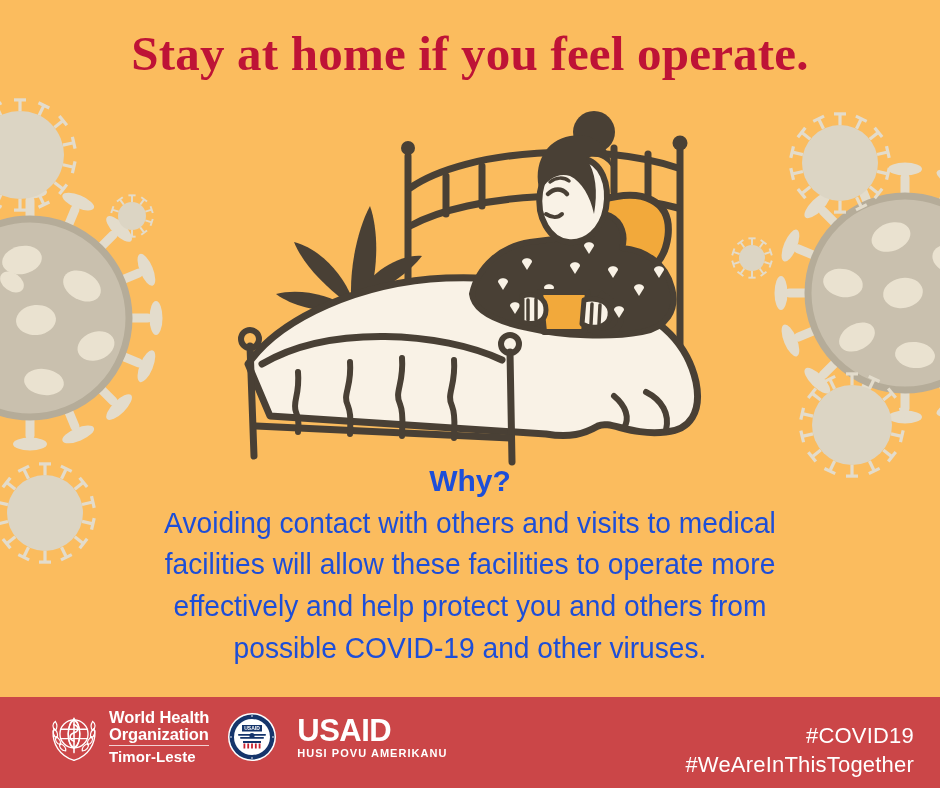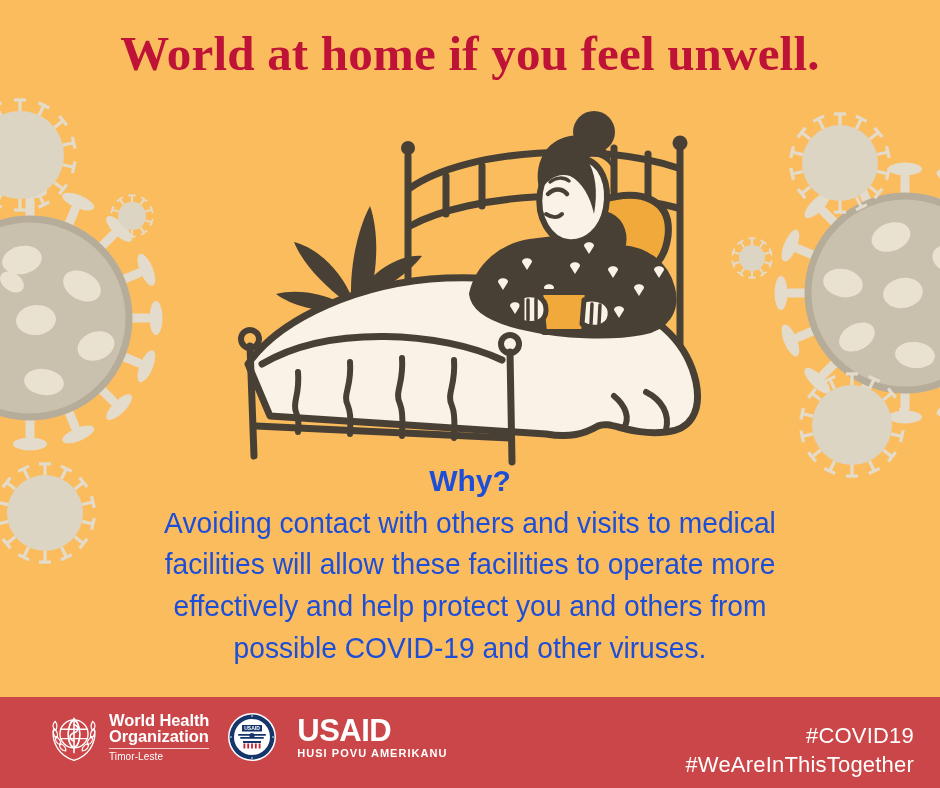--- a/index.html
+++ b/index.html
@@ -103,22 +103,22 @@
     letter-spacing: -0.1px;
   }
   .who-rule {
     width: 100%;
     height: 1px;
     background: rgba(255,255,255,0.75);
     margin: 3px 0 3px 0;
   }
   .who-words .w3 {
     display: block;
-    font-size: 10px;
-    font-weight: 400;
+    font-size: 15px;
+    font-weight: 700;
     letter-spacing: 0.1px;
   }
 
   .usaid-lockup { display: flex; align-items: center; gap: 20px; }
   .usaid-words { line-height: 1.0; color: #FFFFFF; }
   .usaid-words .u1 {
     display: block;
     font-size: 31px;
     font-weight: 700;
     letter-spacing: -0.5px;
@@ -336,21 +336,21 @@
         <use href="#spike-sm" transform="rotate(180) translate(0,13) scale(0.6)"></use>
         <use href="#spike-sm" transform="rotate(216) translate(0,13) scale(0.6)"></use>
         <use href="#spike-sm" transform="rotate(252) translate(0,13) scale(0.6)"></use>
         <use href="#spike-sm" transform="rotate(288) translate(0,13) scale(0.6)"></use>
         <use href="#spike-sm" transform="rotate(324) translate(0,13) scale(0.6)"></use>
       </g>
       <circle cx="0" cy="0" r="13" fill="#DCD5C4"></circle>
     </g>
   </svg>
 
-  <div id="headline">World at home if you feel unwell.</div>
+  <div id="headline">Stay at home if you feel operate.</div>
 
   <svg id="illustration" viewBox="0 0 520 372" xmlns="http://www.w3.org/2000/svg" aria-hidden="true">
     <g fill="none" stroke="#494035" stroke-width="7" stroke-linecap="round" stroke-linejoin="round">
 
       <g>
         <path d="M198 60 L198 190"></path>
         <circle cx="198" cy="52" r="7" fill="#494035" stroke="none"></circle>
         <path d="M470 54 L470 250"></path>
         <circle cx="470" cy="47" r="7.5" fill="#494035" stroke="none"></circle>
 

